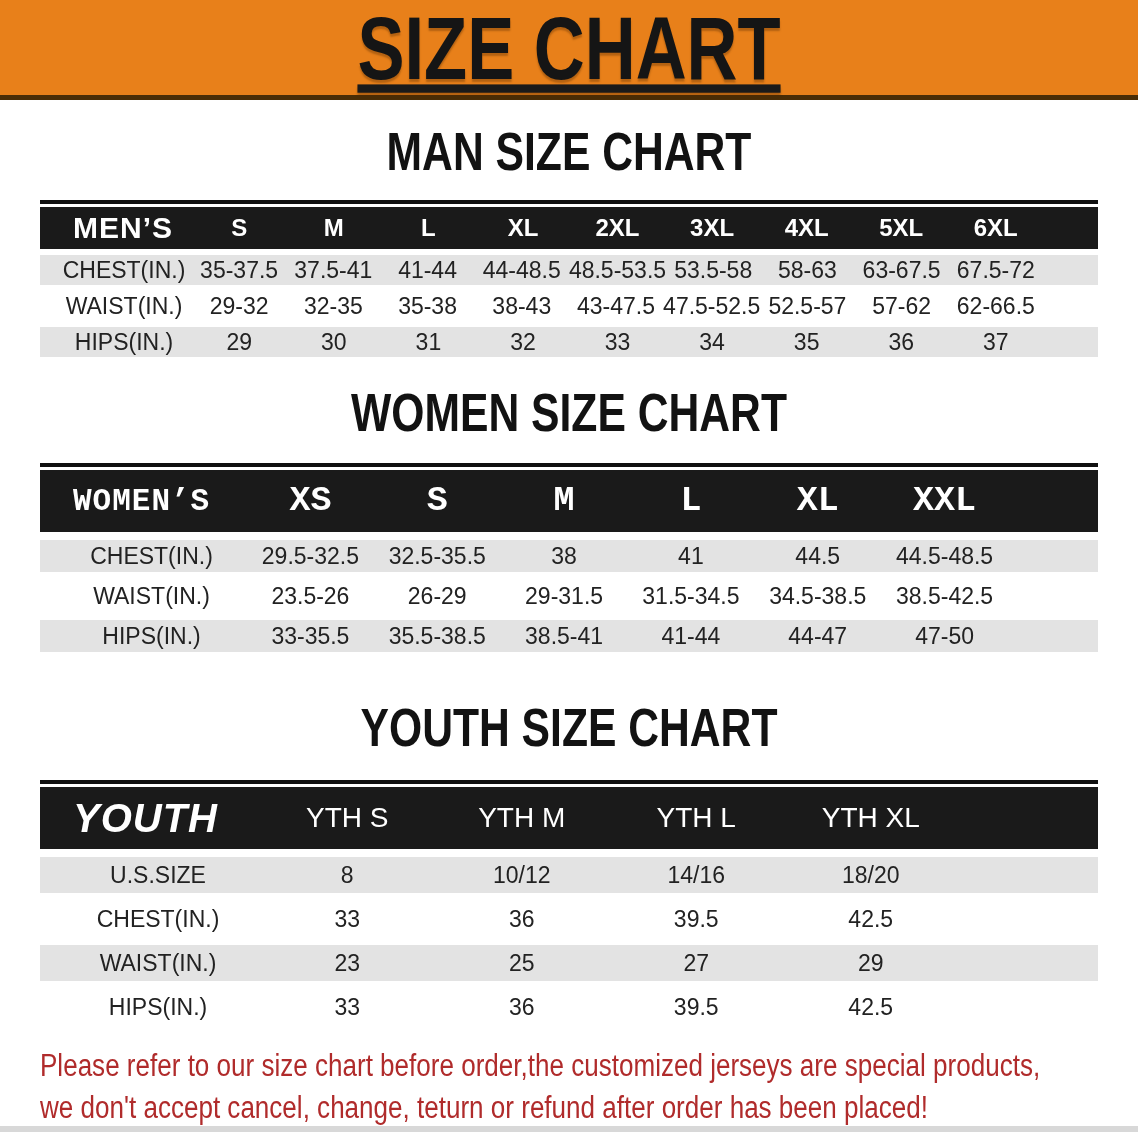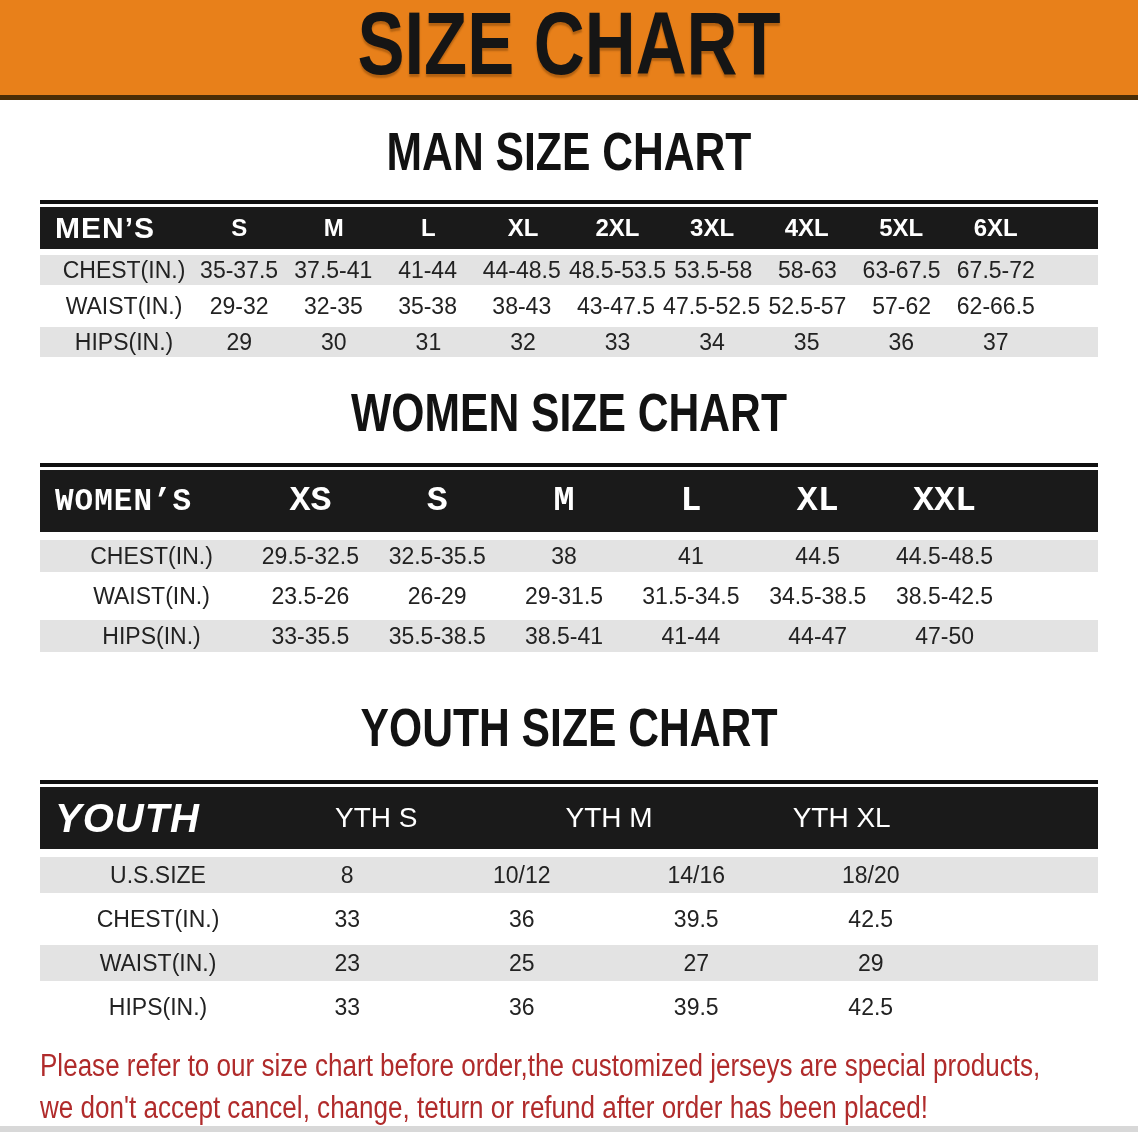--- a/index.html
+++ b/index.html
@@ -11,21 +11,21 @@
     position: relative;
     font-family: "Liberation Sans", sans-serif;
     color: #1a1a1a;
   }
 
   
   .banner {
     height: 100px;
     background: var(--banner-bg, #E8801A);
     border-bottom: 5px solid var(--banner-border, #4A2D06);
-    display: flex; align-items: flex-start; justify-content: center;
+    display: flex; align-items: center; justify-content: center; text-decoration: underline;
   }
   .banner h1 {
     margin: 0; line-height: 1;
     font-size: 86px; font-weight: bold;
     color: #151515;
     letter-spacing: 0px;
     transform: scale(0.82, 1.04);
     text-shadow: 0 3px 2px rgba(80,40,0,0.35);
     white-space: nowrap;
   }
@@ -58,21 +58,21 @@
   .s2 .header-bar { height: 62px; }
 
   .hcell, .cell {
     display: flex; align-items: center; justify-content: center;
     flex: 1 1 0;
     white-space: nowrap;
   }
   .label-cell {
     flex: 0 0 auto;
     justify-content: flex-start;
-    padding-left: 15px;
+    padding-left: 33px;
   }
   .s0 .label-cell { width: 152px; }
   .s1 .label-cell { width: 207px; }
   .s2 .label-cell { width: 220px; }
 
   .s0 .header-bar, .s0 .row { padding-right: 55px; }
   .s1 .header-bar, .s1 .row { padding-right: 90px; }
   .s2 .header-bar, .s2 .row { padding-right: 140px; }
 
   .hcell.label-cell { font-weight: bold; letter-spacing: 1px; }
@@ -215,20 +215,21 @@
       </div>
   </section>
 
   <section class="section-youth">
     <h2 class="section-heading">YOUTH SIZE CHART</h2>
     <div class="size-table s2">
         <div class="header-bar">
           <div class="hcell label-cell">YOUTH</div>
           <div class="hcell size-cell">YTH S</div>
           <div class="hcell size-cell">YTH M</div>
+          <div class="hcell size-cell">YTH L</div>
           <div class="hcell size-cell">YTH XL</div>
         </div>
         <div class="row gray">
           <div class="cell label-cell">U.S.SIZE</div>
           <div class="cell size-cell">8</div>
           <div class="cell size-cell">10/12</div>
           <div class="cell size-cell">14/16</div>
           <div class="cell size-cell">18/20</div>
         </div>
         <div class="row white">

